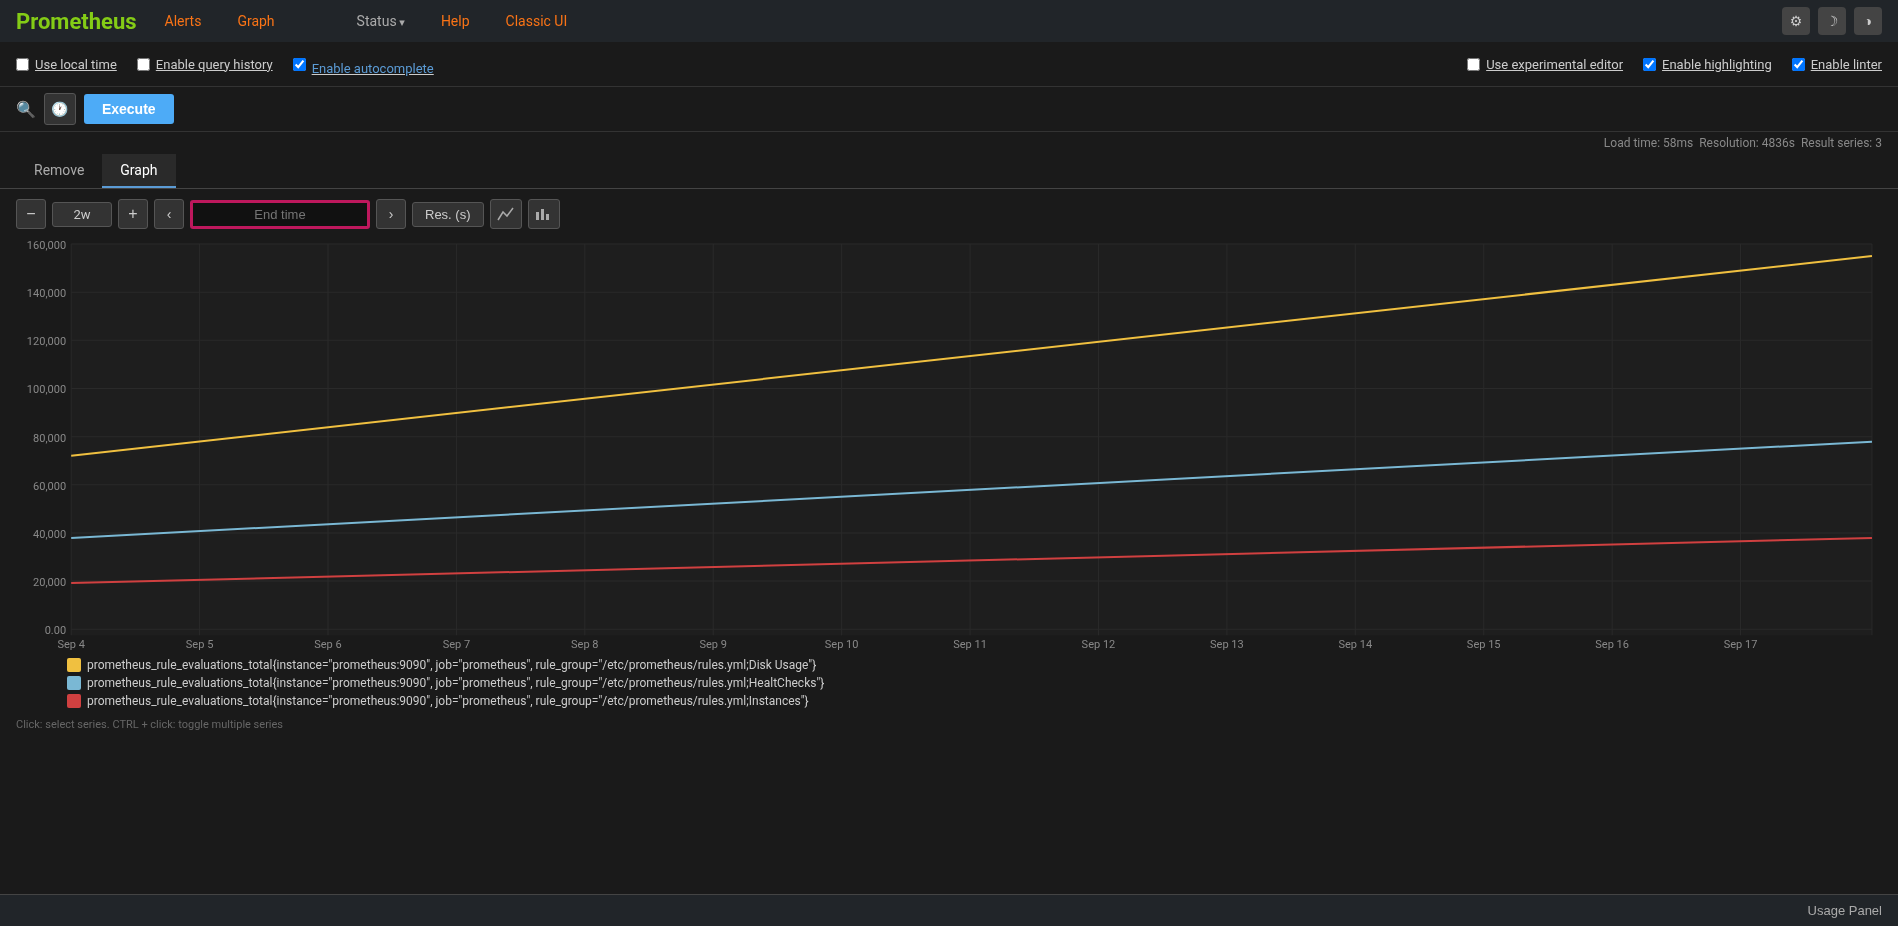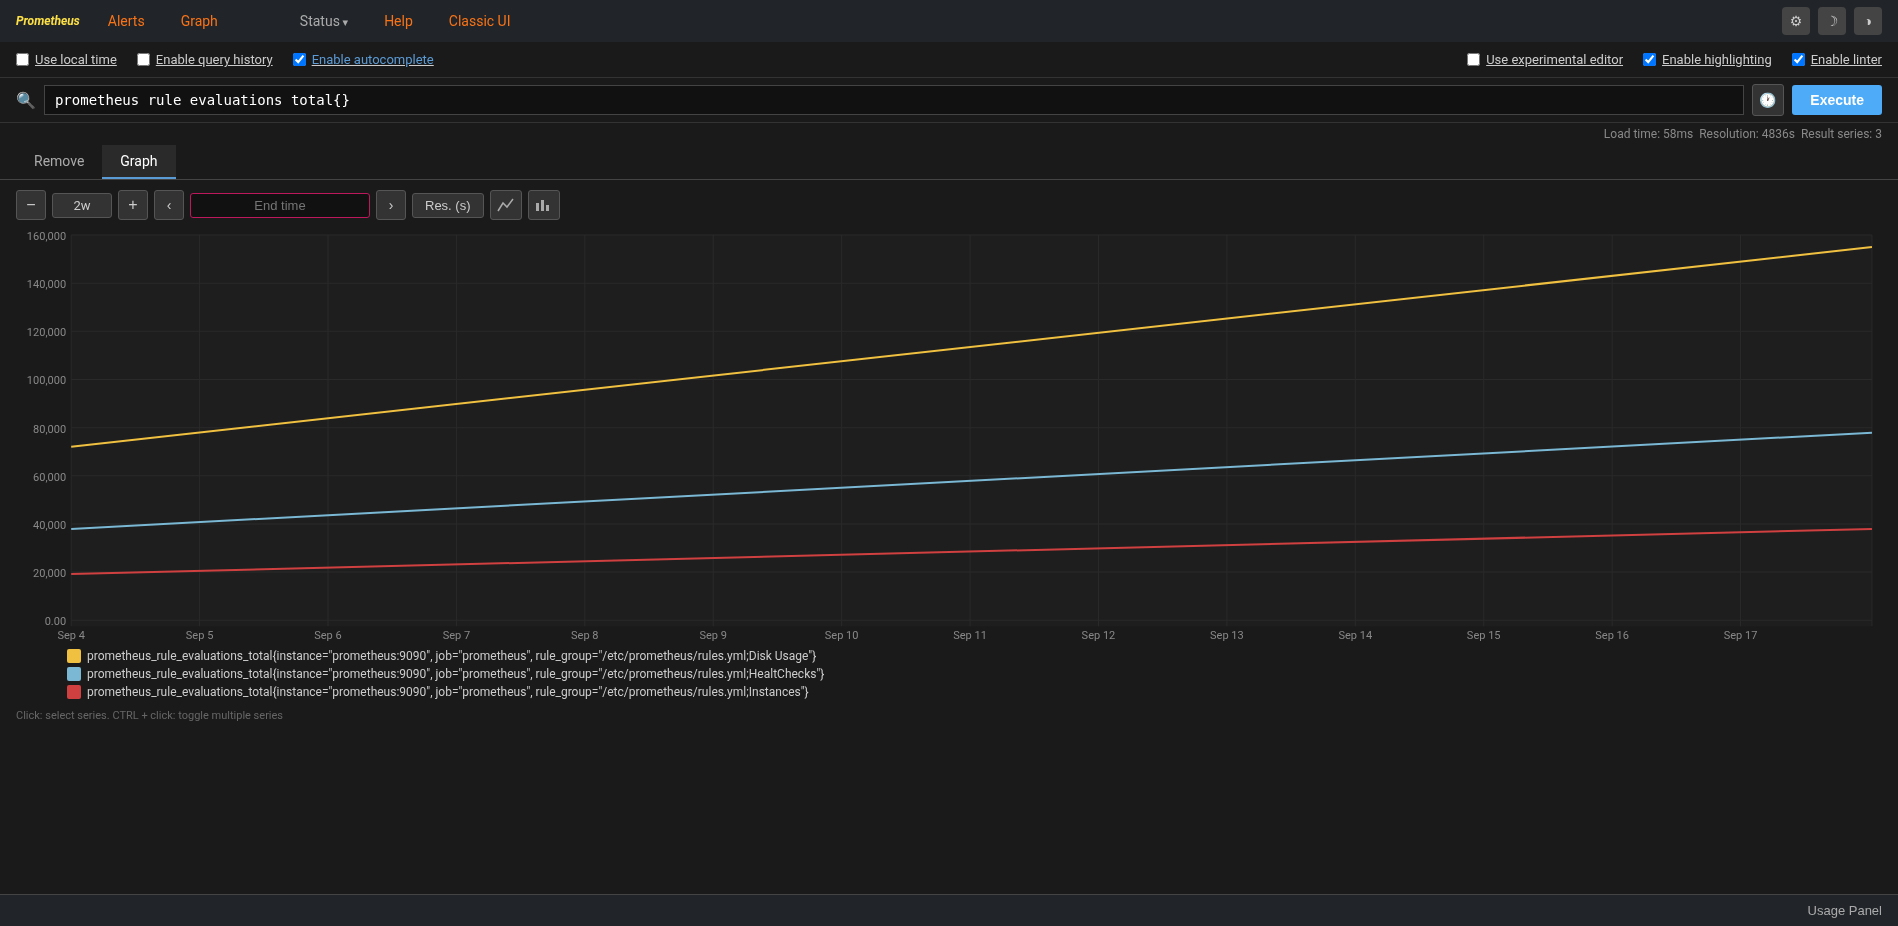--- a/index.html
+++ b/index.html
@@ -8,24 +8,23 @@
     
     .navbar {
       background: #212529;
       display: flex;
       align-items: center;
       padding: 0 16px;
       height: 42px;
       gap: 20px;
     }
     .navbar-brand {
-      color: #fde047;
-      font-size: 12px;
+      color: #84cc16;
+      font-size: 22px;
       font-weight: bold;
-      font-style: italic;
     }
     .nav-link {
       color: #f97316;
       text-decoration: none;
       font-size: 14px;
       padding: 4px 8px;
       cursor: pointer;
     }
     .nav-dropdown {
       position: relative;
@@ -68,21 +67,21 @@
     .checkbox-label {
       display: flex;
       align-items: center;
       gap: 6px;
       color: #ccc;
       font-size: 13px;
       cursor: pointer;
       text-decoration: underline;
     }
     .checkbox-label input[type="checkbox"] { cursor: pointer; }
-    .autocomplete-label { color: #5b9bd5; }
+    .autocomplete-label { color: #5b9bd5; margin-top: 9px; }
     .right-options {
       margin-left: auto;
       display: flex;
       gap: 20px;
       align-items: center;
     }
 
     
     .search-bar {
       display: flex;
@@ -187,21 +186,21 @@
       border: 1px solid #555;
       color: #ccc;
       padding: 4px 12px;
       font-size: 13px;
       min-width: 60px;
       text-align: center;
       border-radius: 3px;
     }
     .end-time-input {
       background: #111;
-      border: 1px solid #be185d;
+      border: 3px solid #be185d;
       color: #15803d;
       padding: 4px 12px;
       font-size: 13px;
       width: 180px;
       text-align: center;
       border-radius: 3px;
       outline: none;
     }
     .nav-arrow {
       background: #333;
@@ -335,21 +334,20 @@
     </label>
     <label class="checkbox-label">
       <input type="checkbox" checked="" style="">
       <span>Enable linter</span>
     </label>
   </div>
 </div>
 
 <div class="search-bar">
   <div class="search-icon-wrap">🔍</div>
-  <input class="search-input" type="text" value="prometheus_rule_evaluations_total{}" style="">
   <button class="time-icon-btn">🕐</button>
   <button class="execute-btn">Execute</button>
 </div>
 
 <div class="status-bar">
   <span>Load time: 58ms</span>
   &nbsp;&nbsp;
   <span>Resolution: 4836s</span>
   &nbsp;&nbsp;
   <span>Result series: 3</span>

